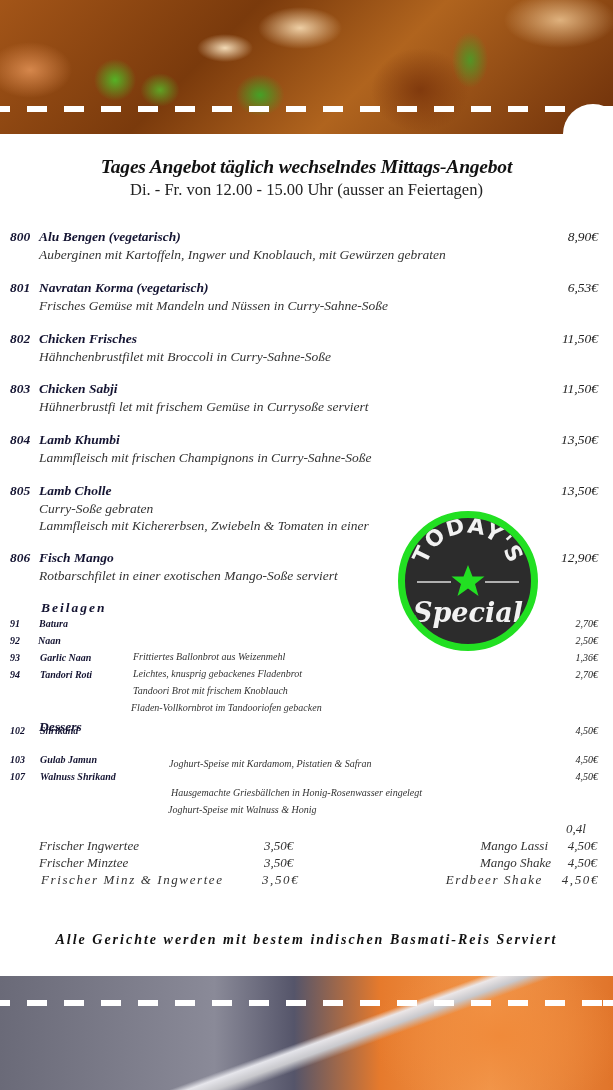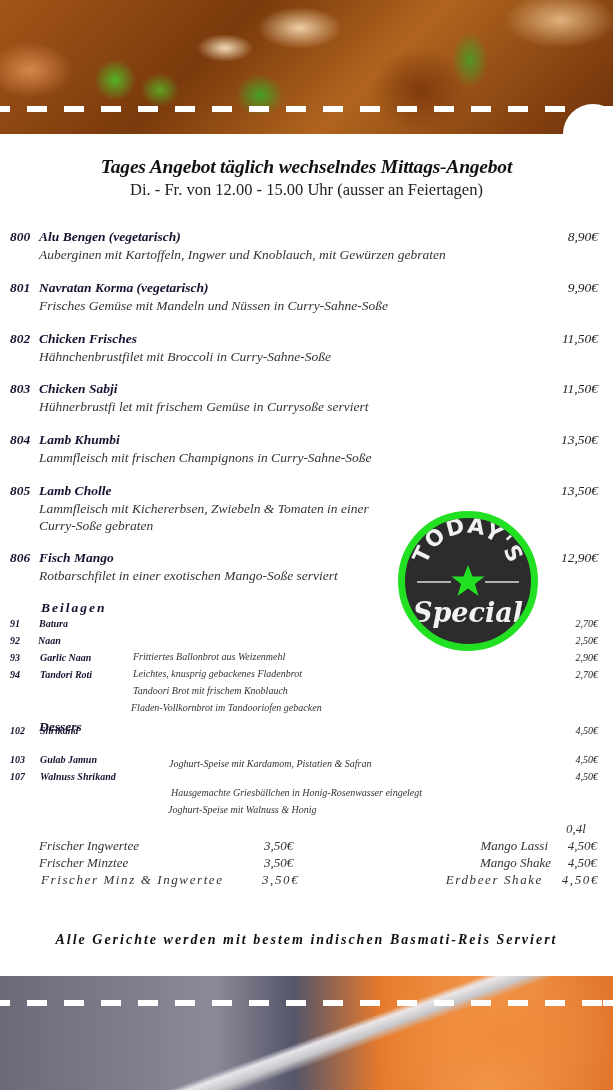--- a/index.html
+++ b/index.html
@@ -70,39 +70,39 @@
 <div class="heading">
   <div class="title">Tages Angebot täglich wechselndes Mittags-Angebot</div>
   <div class="subtitle">Di. - Fr. von 12.00 - 15.00 Uhr (ausser an Feiertagen)</div>
 </div>
 
 <div class="dish" style="top:229px">
   <div class="line1"><span class="num">800</span><span>Alu Bengen (vegetarisch)</span><span class="price">8,90€</span></div>
   <div class="desc">Auberginen mit Kartoffeln, Ingwer und Knoblauch, mit Gewürzen gebraten</div>
 </div>
 <div class="dish" style="top:280px">
-  <div class="line1"><span class="num">801</span><span>Navratan Korma  (vegetarisch)</span><span class="price">9,90€</span></div>
+  <div class="line1"><span class="num">801</span><span>Navratan Korma  (vegetarisch)</span><span class="price">6,53€</span></div>
   <div class="desc">Frisches Gemüse mit Mandeln und Nüssen in Curry-Sahne-Soße</div>
 </div>
 <div class="dish" style="top:331px">
   <div class="line1"><span class="num">802</span><span>Chicken Frisches</span><span class="price">11,50€</span></div>
   <div class="desc">Hähnchenbrustfilet mit Broccoli in Curry-Sahne-Soße</div>
 </div>
 <div class="dish" style="top:381px">
   <div class="line1"><span class="num">803</span><span>Chicken Sabji</span><span class="price">11,50€</span></div>
   <div class="desc">Hühnerbrustfi let mit frischem Gemüse in Currysoße serviert</div>
 </div>
 <div class="dish" style="top:432px">
   <div class="line1"><span class="num">804</span><span>Lamb Khumbi</span><span class="price">13,50€</span></div>
   <div class="desc">Lammfleisch mit frischen Champignons in Curry-Sahne-Soße</div>
 </div>
 <div class="dish" style="top:483px">
   <div class="line1"><span class="num">805</span><span>Lamb Cholle</span><span class="price">13,50€</span></div>
+  <div class="desc">Curry-Soße gebraten</div>
   <div class="desc">Lammfleisch mit Kichererbsen, Zwiebeln &amp; Tomaten in einer</div>
-  <div class="desc">Curry-Soße gebraten</div>
 </div>
 <div class="dish" style="top:550px">
   <div class="line1"><span class="num">806</span><span>Fisch  Mango</span><span class="price">12,90€</span></div>
   <div class="desc">Rotbarschfilet in einer exotischen Mango-Soße serviert</div>
 </div>
 
 <div class="badge">
   <svg width="126" height="126" viewBox="0 0 126 126">
     <defs>
       <path id="arcTop" d="M 20 58 A 43 43 0 0 1 106 58" fill="none"></path>
@@ -127,21 +127,21 @@
 <div class="row" style="top:635px">
   <span class="rnum">92</span>
   <span class="rname" style="left:28px">Naan</span>
   <span class="rdesc" style="left:123px">Leichtes, knusprig gebackenes Fladenbrot</span>
   <span class="rprice">2,50€</span>
 </div>
 <div class="row" style="top:652px">
   <span class="rnum">93</span>
   <span class="rname" style="left:30px">Garlic Naan</span>
   <span class="rdesc" style="left:123px">Tandoori Brot mit frischem Knoblauch</span>
-  <span class="rprice">2,90€</span>
+  <span class="rprice">1,36€</span>
 </div>
 <div class="row" style="top:669px">
   <span class="rnum">94</span>
   <span class="rname" style="left:30px">Tandori Roti</span>
   <span class="rdesc" style="left:121px">Fladen-Vollkornbrot im Tandooriofen gebacken</span>
   <span class="rprice">2,70€</span>
 </div>
 
 <div class="section-title desserts-title">Dessers</div>
 <div class="row" style="top:725px">

